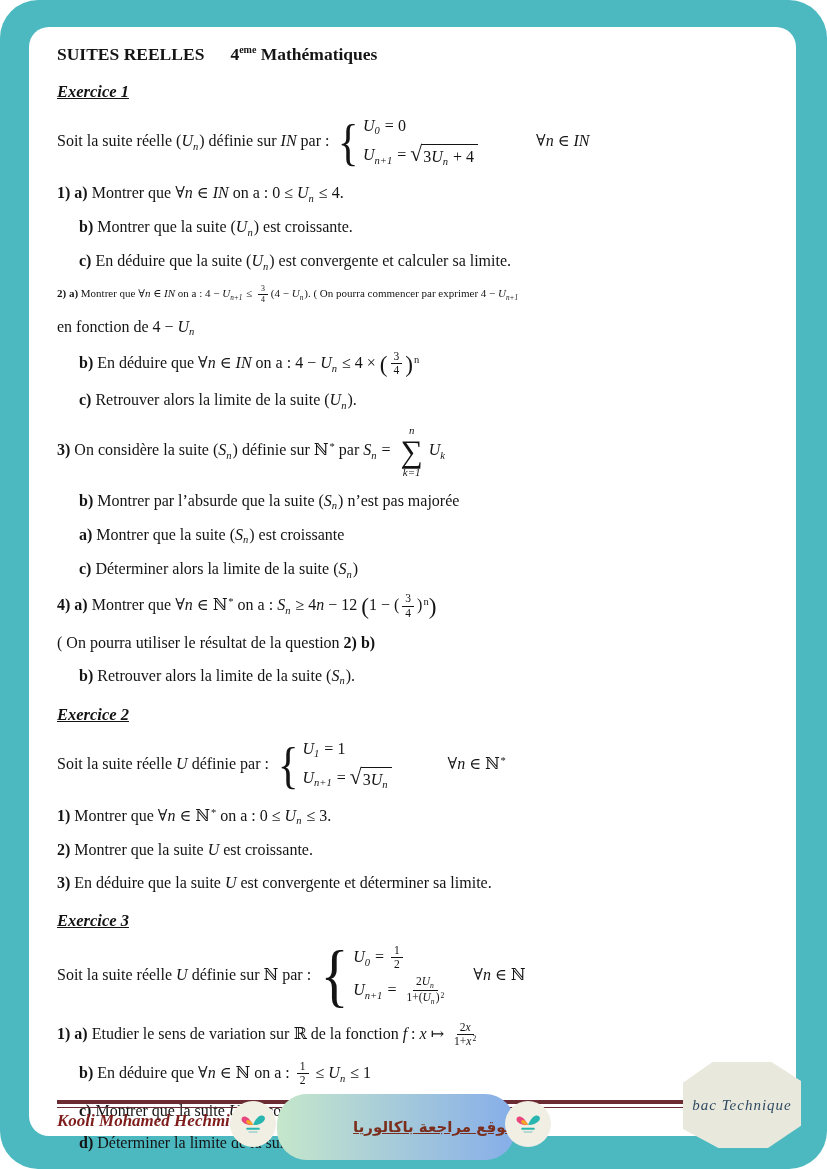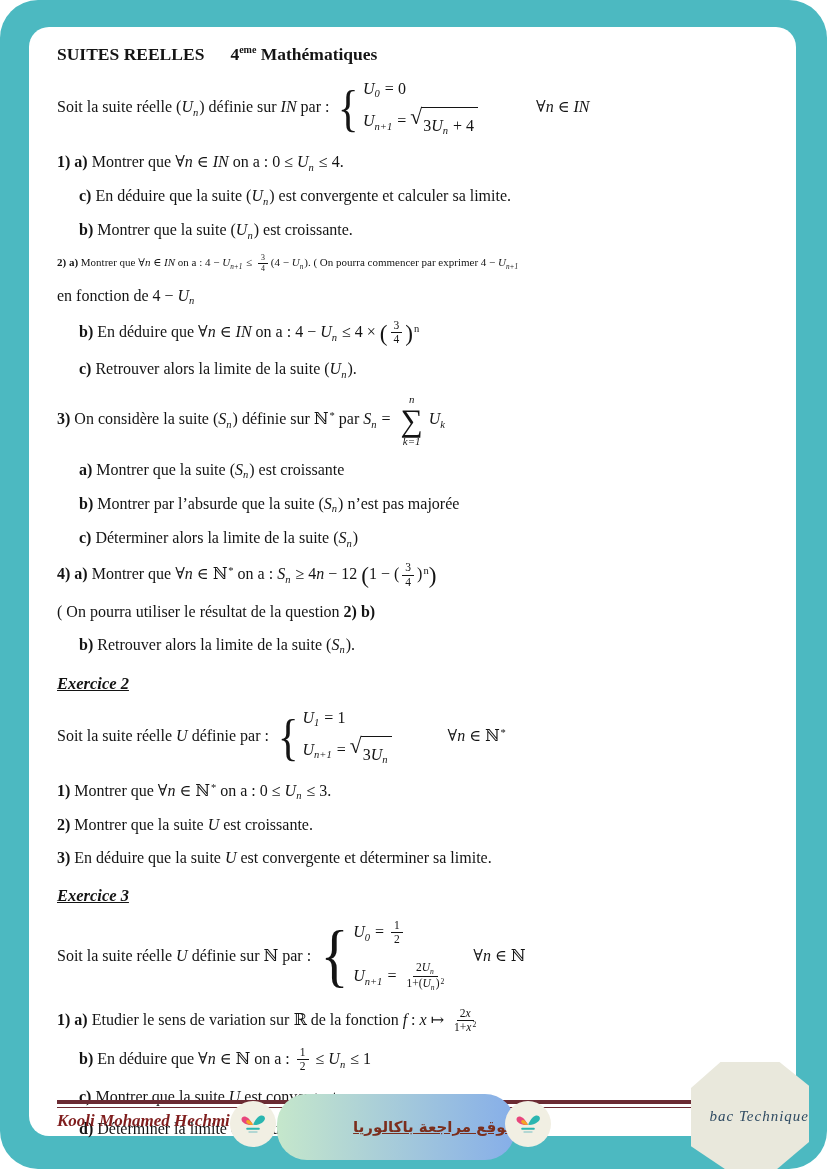--- a/index.html
+++ b/index.html
@@ -24,92 +24,93 @@
   .msub{font-size:0.66em;font-style:italic;vertical-align:-0.32em;margin-right:1px;}
   .msup{font-size:0.66em;vertical-align:0.5em;margin-left:1px;}
   .bigp{font-size:1.45em;vertical-align:middle;line-height:1;font-weight:400;}
   .msp{display:inline-block;}
   .frac{display:inline-flex;flex-direction:column;align-items:center;vertical-align:middle;
         font-size:0.72em;line-height:1.15;margin:0 3px;position:relative;top:-1px;}
   .frac .num{border-bottom:1.3px solid #141414;padding:0 3px;}
   .frac .den{padding:0 3px;}
   .sqrt{display:inline-flex;align-items:flex-start;white-space:nowrap;vertical-align:middle;}
   .rsym{font-size:1.35em;line-height:1;margin-right:-1px;}
-  .rad{border-top:1.4px solid #141414;padding:8px 4px 0 2px;}
+  .rad{border-top:1.4px solid #141414;padding:2px 4px 0 2px;}
   .sum{display:inline-flex;flex-direction:column;align-items:center;vertical-align:middle;
        margin:0 6px;line-height:1;}
   .slim{font-size:0.68em;font-style:italic;line-height:1.15;}
   .sig{font-size:1.95em;line-height:0.95;font-style:normal;}
   .sys{display:inline-flex;align-items:center;vertical-align:middle;margin:0 3px;}
   .brace{font-size:3.2em;font-weight:300;line-height:0.8;transform:scaleX(0.85);margin-right:2px;}
   .sysbig .brace{font-size:4.3em;}
   .syscol{display:inline-flex;flex-direction:column;gap:6px;align-items:flex-start;}
-  .sysbig .syscol{gap:15px;}
+  .sysbig .syscol{gap:4px;}
   .sysrow{white-space:nowrap;}
   
   .footer-rule{position:absolute;left:57px;top:1100px;width:712px;height:3px;
                border-top:4px solid #6b2b33;border-bottom:1.6px solid #6b2b33;z-index:3;}
   .author{position:absolute;left:57px;top:1111px;font-size:17px;font-weight:700;
           font-style:italic;color:#7f1d1d;z-index:4;}
   .logo-circle{position:absolute;width:46px;height:46px;border-radius:50%;background:#f1efe3;
                display:flex;align-items:center;justify-content:center;z-index:5;}
   .logo1{left:230px;top:1101px;}
   .logo2{left:505px;top:1101px;}
   .badge{position:absolute;left:277px;top:1086px;width:238px;height:66px;border-radius:30px;
          background:linear-gradient(90deg,#c5e7cb,#86aee9);z-index:4;display:flex;
          flex-direction:row;align-items:center;justify-content:flex-end;gap:2px;margin-top:8px;}
   .badge-ar{font-size:15px;font-weight:700;color:#7b2e1d;text-decoration:underline;
             font-family:"DejaVu Sans",sans-serif;}
   .badge-url{font-size:18.5px;font-weight:700;color:#7b2e1d;text-decoration:underline;
              font-family:"Liberation Sans","DejaVu Sans",sans-serif;letter-spacing:0.5px;}
-  .stamp{position:absolute;left:683px;top:1062px;width:118px;height:108px;background:#e9e8dc;
+  .stamp{position:absolute;left:683px;top:1062px;width:118px;height:86px;background:#e9e8dc;
          clip-path:polygon(25% 0,75% 0,100% 22%,100% 74%,72% 100%,30% 100%,0 78%,0 24%);
-         z-index:4;display:flex;align-items:center;justify-content:flex-end;margin-left:8px;}
+         z-index:4;display:flex;align-items:center;justify-content:center;}
   .stamp span{font-style:italic;font-size:15px;color:#2e4a62;
               font-family:"Liberation Serif","DejaVu Serif",serif;letter-spacing:1px;}
 </style>
 </head>
 <body>
 
 <div class="frame"></div>
 <div class="sheet"></div>
 
 <div class="content">
   <div class="doc-title"><span>SUITES REELLES</span><span class="tgap"></span><span>4</span><sup>eme</sup> <span>Mathématiques</span></div>
   <div id="exercises">
+      <div class="exheading">Exercice 1</div>
       <div class="line intro"><span class="mt">Soit la suite réelle (</span><span class="mi">U</span><span class="msub">n</span><span class="mt">) définie sur </span><span class="mi">IN</span><span class="mt"> par : </span><span class="sys">
           <span class="brace">{</span>
           <span class="syscol">
             <span class="sysrow"><span class="mi">U</span><span class="msub">0</span><span class="mt"> = 0</span></span>
             <span class="sysrow"><span class="mi">U</span><span class="msub">n+1</span><span class="mt"> = </span><span class="sqrt">
                 <span class="rsym">√</span>
                 <span class="rad"><span class="mt">3</span><span class="mi">U</span><span class="msub">n</span><span class="mt"> + 4</span></span>
               </span></span>
           </span>
         </span><span class="msp" style="width: 55px;"></span><span class="mt">∀</span><span class="mi">n</span><span class="mt"> ∈ </span><span class="mi">IN</span></div>
       <div class="line"><span class="mb">1)  a) </span><span class="mt">Montrer que ∀</span><span class="mi">n</span><span class="mt"> ∈ </span><span class="mi">IN</span><span class="mt">  on a : 0 ≤ </span><span class="mi">U</span><span class="msub">n</span><span class="mt"> ≤ 4.</span></div>
+      <div class="line ind1"><span class="mb">b) </span><span class="mt">Montrer que la suite (</span><span class="mi">U</span><span class="msub">n</span><span class="mt">) est croissante.</span></div>
       <div class="line ind1"><span class="mb">c) </span><span class="mt">En déduire que la suite (</span><span class="mi">U</span><span class="msub">n</span><span class="mt">) est convergente et calculer sa limite.</span></div>
-      <div class="line ind1"><span class="mb">b) </span><span class="mt">Montrer que la suite (</span><span class="mi">U</span><span class="msub">n</span><span class="mt">) est croissante.</span></div>
       <div class="line tight"><span class="mb">2)  a) </span><span class="mt">Montrer que ∀</span><span class="mi">n</span><span class="mt"> ∈ </span><span class="mi">IN</span><span class="mt">  on a : 4 − </span><span class="mi">U</span><span class="msub">n+1</span><span class="mt"> ≤ </span><span class="frac">
           <span class="num"><span class="mt">3</span></span>
           <span class="den"><span class="mt">4</span></span>
         </span><span class="mt">(4 − </span><span class="mi">U</span><span class="msub">n</span><span class="mt">). ( On pourra commencer par exprimer 4 − </span><span class="mi">U</span><span class="msub">n+1</span></div>
       <div class="line"><span class="mt">en fonction de 4 − </span><span class="mi">U</span><span class="msub">n</span></div>
       <div class="line ind1"><span class="mb">b) </span><span class="mt">En déduire que ∀</span><span class="mi">n</span><span class="mt"> ∈ </span><span class="mi">IN</span><span class="mt"> on a : 4 − </span><span class="mi">U</span><span class="msub">n</span><span class="mt"> ≤ 4 × </span><span class="bigp">(</span><span class="frac">
           <span class="num"><span class="mt">3</span></span>
           <span class="den"><span class="mt">4</span></span>
         </span><span class="bigp">)</span><span class="msup">n</span></div>
       <div class="line ind1"><span class="mb">c) </span><span class="mt">Retrouver alors la limite de la suite (</span><span class="mi">U</span><span class="msub">n</span><span class="mt">).</span></div>
       <div class="line"><span class="mb">3)  </span><span class="mt">On considère la suite (</span><span class="mi">S</span><span class="msub">n</span><span class="mt">) définie sur ℕ</span><span class="msup">*</span><span class="mt"> par  </span><span class="mi">S</span><span class="msub">n</span><span class="mt"> = </span><span class="sum">
           <span class="slim">n</span>
           <span class="sig">∑</span>
           <span class="slim">k=1</span>
         </span><span class="mi">U</span><span class="msub">k</span></div>
+      <div class="line ind1"><span class="mb">b) </span><span class="mt">Montrer par l’absurde que la suite (</span><span class="mi">S</span><span class="msub">n</span><span class="mt">) n’est pas majorée</span></div>
       <div class="line ind1"><span class="mb">a) </span><span class="mt">Montrer que la suite (</span><span class="mi">S</span><span class="msub">n</span><span class="mt">) est croissante</span></div>
-      <div class="line ind1"><span class="mb">b) </span><span class="mt">Montrer par l’absurde que la suite (</span><span class="mi">S</span><span class="msub">n</span><span class="mt">) n’est pas majorée</span></div>
       <div class="line ind1"><span class="mb">c) </span><span class="mt">Déterminer alors la limite de la suite (</span><span class="mi">S</span><span class="msub">n</span><span class="mt">)</span></div>
       <div class="line"><span class="mb">4)  a) </span><span class="mt">Montrer que  ∀</span><span class="mi">n</span><span class="mt"> ∈ ℕ</span><span class="msup">*</span><span class="mt"> on a :  </span><span class="mi">S</span><span class="msub">n</span><span class="mt"> ≥ 4</span><span class="mi">n</span><span class="mt"> − 12 </span><span class="bigp">(</span><span class="mt">1 − (</span><span class="frac">
           <span class="num"><span class="mt">3</span></span>
           <span class="den"><span class="mt">4</span></span>
         </span><span class="mt">)</span><span class="msup">n</span><span class="bigp">)</span></div>
       <div class="line"><span class="mt">( On pourra utiliser le résultat de la question  </span><span class="mb">2)  b)</span></div>
       <div class="line ind1"><span class="mb">b) </span><span class="mt">Retrouver alors la limite de la suite (</span><span class="mi">S</span><span class="msub">n</span><span class="mt">).</span></div>
       <div class="exheading">Exercice 2</div>
       <div class="line intro"><span class="mt">Soit la suite réelle </span><span class="mi">U</span><span class="mt"> définie par : </span><span class="sys">
           <span class="brace">{</span>

